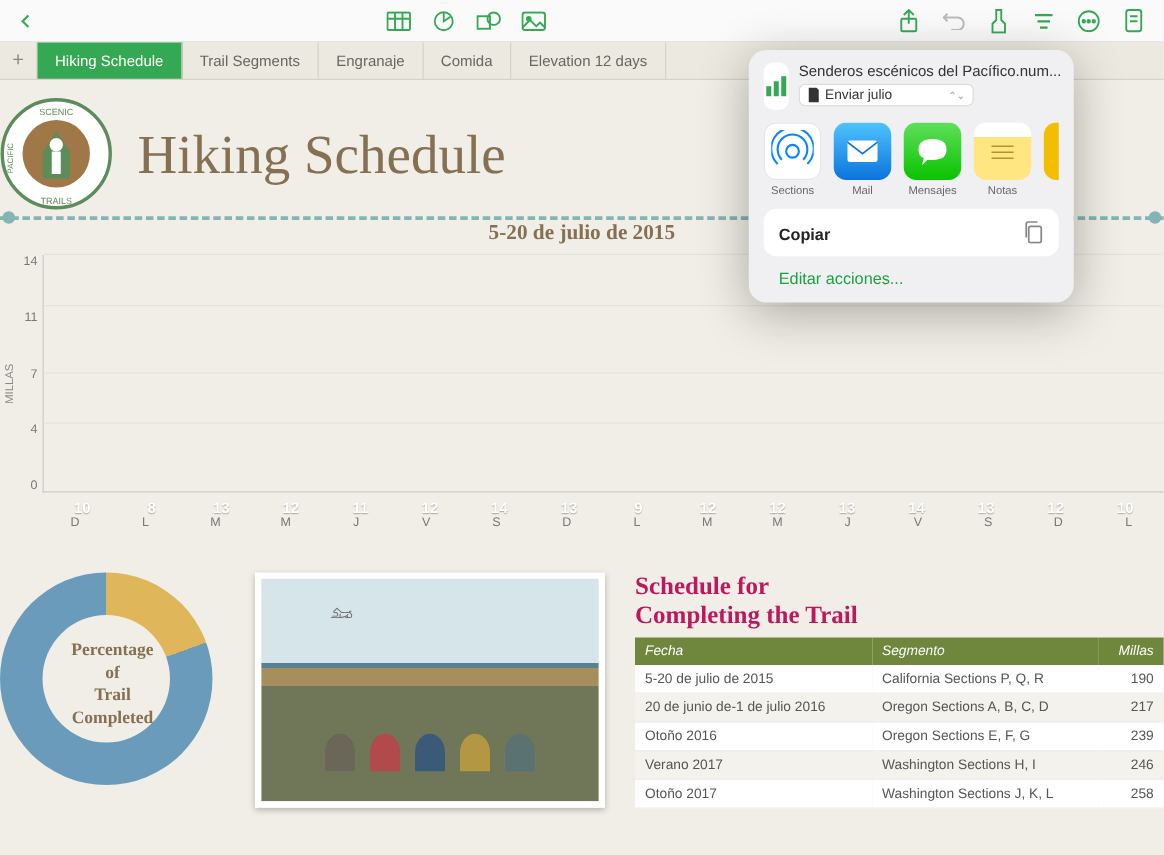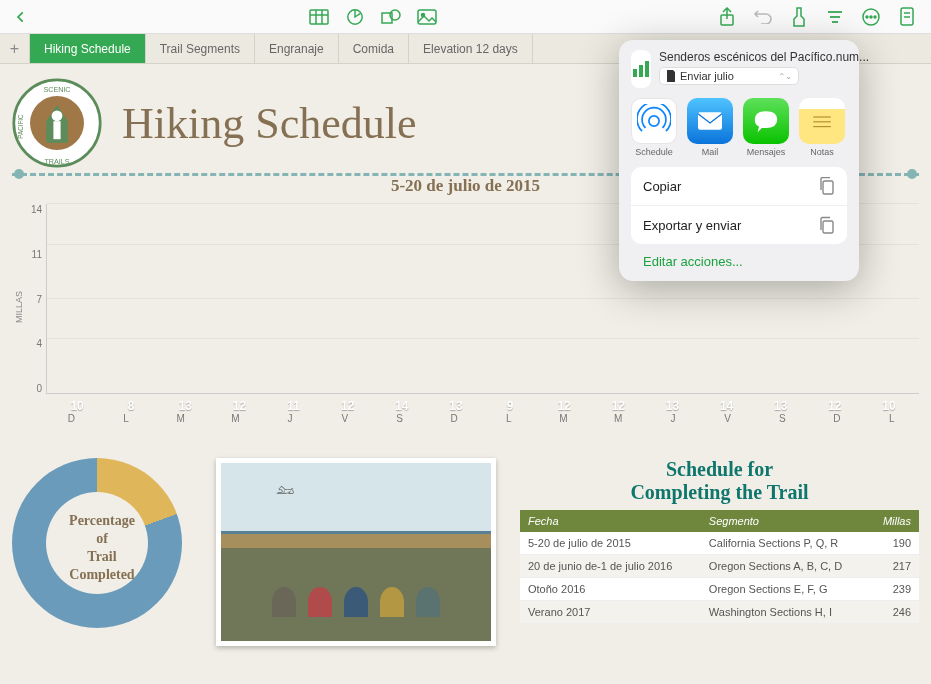--- a/index.html
+++ b/index.html
@@ -14,21 +14,21 @@
   .toolbar .tb-icon { width:28px; height:24px; display:flex; align-items:center; justify-content:center; color:#34a853; cursor:pointer; }
   .toolbar .tb-icon.gray { color:#bbb; }
   
   
   .tabs { height:30px; display:flex; align-items:stretch; background:#eceae0; border-bottom:1px solid #d5d2c6;}
   .tabs .addtab { width:30px; display:flex; align-items:center; justify-content:center; color:#888; cursor:pointer; border-right:1px solid #d5d2c6;}
   .tabs .tab { padding:0 14px; font-size:12px; color:#666; display:flex; align-items:center; border-right:1px solid #d5d2c6; cursor:pointer;}
   .tabs .tab.active { background:#34a853; color:#fff; }
   
   
-  .sheet { position:relative; padding:14px 12px; }
+  .sheet { position:relative; padding:14px 0; }
   
   .header-row { display:flex; align-items:center; gap:20px; position:relative;}
   .logo { width:90px; height:90px; }
   .title { font-family: Georgia, 'Times New Roman', serif; font-size:44px; color:#857053; font-weight:normal;}
   .dashed { position:absolute; left:0; right:0; top:95px; border-top:3px dashed #84b4b4; z-index:0;}
   .dot { width:10px; height:10px; border-radius:50%; background:#84b4b4; position:absolute; top:91px;}
   .dot.left { left:2px;}
   .dot.right { right:2px;}
   
   .subtitle { text-align:center; font-family: Georgia, serif; font-size:17px; color:#857053; margin-top:8px; font-weight:bold;}
@@ -53,48 +53,48 @@
   .donut::after { content:""; position:absolute; inset:34px; background:#f0eee6; border-radius:50%;}
   .donut-label { position:absolute; inset:0; display:flex; align-items:center; justify-content:center; text-align:center; font-family:Georgia,serif; font-size:14px; color:#857053; font-weight:bold; line-height:1.3; z-index:2;}
   
   .photo { width:280px; height:188px; background:linear-gradient(#d6e5ea 0 38%,#5a8094 38% 40%,#a68f5c 40% 48%,#6f7758 48% 100%); border:5px solid #fff; box-shadow:0 2px 5px rgba(0,0,0,.25); position:relative;}
   .photo .people { position:absolute; bottom:24px; left:0; right:0; display:flex; justify-content:center; gap:12px;}
   .photo .person { width:24px; height:30px; background:#333; border-radius:50% 50% 0 0;}
   .photo .p1{background:#6a6758;} .photo .p2{background:#b14a4a;} .photo .p3{background:#3a5a78;} .photo .p4{background:#b39742;} .photo .p5{background:#5a7270;}
   .photo .bird { position:absolute; top:20px; left:55px; font-size:12px; color:#666;}
   
   .schedule { flex:1; }
-  .schedule h3 { font-family:Georgia,serif; font-size:20px; text-align:center; color:#0f766e; margin-bottom:6px;}
+  .schedule h3 { font-family:Georgia,serif; font-size:20px; text-align:left; color:#be185d; margin-bottom:6px;}
   .stable { width:100%; border-collapse:collapse; font-size:11px;}
   .stable th { background:#6e873d; color:#fff; font-weight:normal; text-align:left; padding:5px 8px; font-style:italic;}
   .stable th:last-child, .stable td:last-child { text-align:right;}
   .stable td { padding:5px 8px; background:#fff; border-bottom:1px solid #eee; color:#555;}
   .stable tr:nth-child(even) td { background:#f4f2ec;}
   
   
-  .popover { position:absolute; top:40px; right:72px; width:240px; background:#f0f0f2; border-radius:14px; box-shadow:0 8px 40px rgba(0,0,0,.3); padding:10px 12px 12px 12px; z-index:100;}
+  .popover { position:absolute; top:40px; right:72px; width:260px; background:#f0f0f2; border-radius:14px; box-shadow:0 8px 40px rgba(0,0,0,.3); padding:10px 12px 12px 12px; z-index:100;}
   .pv-head { display:flex; gap:8px; align-items:flex-start; margin-bottom:10px;}
   .pv-app { width:38px; height:38px; border-radius:8px; background:#fff; display:flex; align-items:center; justify-content:center;}
   .pv-app svg { width:20px; height:20px;}
   .pv-head-right { flex:1; font-size:12px;}
   .pv-fname { color:#333; margin-bottom:3px; white-space:nowrap; overflow:hidden; text-overflow:ellipsis;}
   .pv-select { background:#fff; border:1px solid #ddd; border-radius:5px; padding:2px 6px; font-size:11px; display:flex; align-items:center; justify-content:space-between; color:#333; width:140px; cursor:pointer;}
   .pv-select .cg { font-size:8px; color:#999;}
   
   .pv-apps { display:flex; gap:10px; margin-bottom:10px; overflow:hidden;}
   .pv-app-item { width:52px; text-align:center; font-size:9px; color:#666; cursor:pointer;}
   .pv-app-icon { width:46px; height:46px; border-radius:10px; margin:0 auto 3px auto; display:flex; align-items:center; justify-content:center; color:#fff; font-size:22px;}
   .ic-airdrop { background:#fff; border:1px solid #e6e6e6;}
   .ic-msg { background:linear-gradient(#5ee05a,#0ac200);}
   .ic-mail { background:linear-gradient(#4fc3ff,#0a74da);}
   .ic-notes { background:linear-gradient(#fff 0 25%,#ffe680 25% 100%); }
   .ic-fr { background:#f4be00; }
   
   .pv-list { background:#fff; border-radius:10px; overflow:hidden;}
-  .pv-row { display:flex; align-items:center; justify-content:space-between; padding:10px 12px; font-size:13px; color:#222; border-bottom:1px solid #eee; cursor:pointer;}
+  .pv-row { display:flex; align-items:flex-end; justify-content:space-between; padding:10px 12px; font-size:13px; color:#222; border-bottom:1px solid #eee; cursor:pointer;font-weight:bold;}
   .pv-row:last-child { border-bottom:none;}
   .pv-row .ricon { color:#888; font-size:14px;}
   .pv-edit { color:#1aa23e; font-size:13px; margin-top:10px; padding-left:12px; cursor:pointer;}
   
   svg { display:block; }
 </style>
 </head>
 <body>
 
 <div class="toolbar">
@@ -354,20 +354,25 @@
             <tr>
               <td>Otoño 2016</td>
               <td>Oregon Sections E, F, G</td>
               <td>239</td>
             </tr>
             <tr>
               <td>Verano 2017</td>
               <td>Washington Sections H, I</td>
               <td>246</td>
             </tr>
+            <tr>
+              <td>Otoño 2017</td>
+              <td>Washington Sections J, K, L</td>
+              <td>258</td>
+            </tr>
           </tbody>
       </table>
     </div>
   </div>
 </div>
 
 <div class="popover">
   <div class="pv-head">
     <div class="pv-app">
       <svg viewBox="0 0 20 20">
@@ -392,21 +397,21 @@
 
   <div class="pv-apps" id="pv-apps">
       <div class="pv-app-item">
         <div class="pv-app-icon ic-airdrop">
           <svg width="34" height="34" viewBox="0 0 40 40">
             <circle cx="20" cy="20" r="6" fill="none" stroke="#0a84ff" stroke-width="2"></circle>
             <path d="M10 28 A14 14 0 1 1 30 28" fill="none" stroke="#0a84ff" stroke-width="2"></path>
             <path d="M6 32 A20 20 0 1 1 34 32" fill="none" stroke="#0a84ff" stroke-width="2"></path>
           </svg>
         </div>
-        <div>Schedule</div>
+        <div>Sections</div>
       </div>
       <div class="pv-app-item">
         <div class="pv-app-icon ic-mail">
           <svg width="28" height="20" viewBox="0 0 40 30">
             <rect x="2" y="2" width="36" height="26" rx="3" fill="#fff"></rect>
             <path d="M2 4 L20 18 L38 4" fill="none" stroke="#0a74da" stroke-width="2"></path>
           </svg>
         </div>
         <div>Mail</div>
       </div>
@@ -437,25 +442,16 @@
   <div class="pv-list" id="pv-list">
       <div class="pv-row">
         <span>Copiar</span>
         <span class="ricon">
           <svg width="16" height="18" viewBox="0 0 16 18" fill="none" stroke="#888" stroke-width="1.4">
             <rect x="4" y="4" width="10" height="13" rx="1.5"></rect>
             <path d="M2 13 V2 A1.5 1.5 0 0 1 3.5 .5 H11"></path>
           </svg>
         </span>
       </div>
-      <div class="pv-row">
-        <span>Exportar y enviar</span>
-        <span class="ricon">
-          <svg width="16" height="18" viewBox="0 0 16 18" fill="none" stroke="#888" stroke-width="1.4">
-            <rect x="4" y="5" width="10" height="12" rx="1.5"></rect>
-            <path d="M2 14 V3 A1.5 1.5 0 0 1 3.5 1.5 H11"></path>
-          </svg>
-        </span>
-      </div>
     </div>
 
   <div class="pv-edit">Editar acciones...</div>
 </div>
 
 </body></html>

